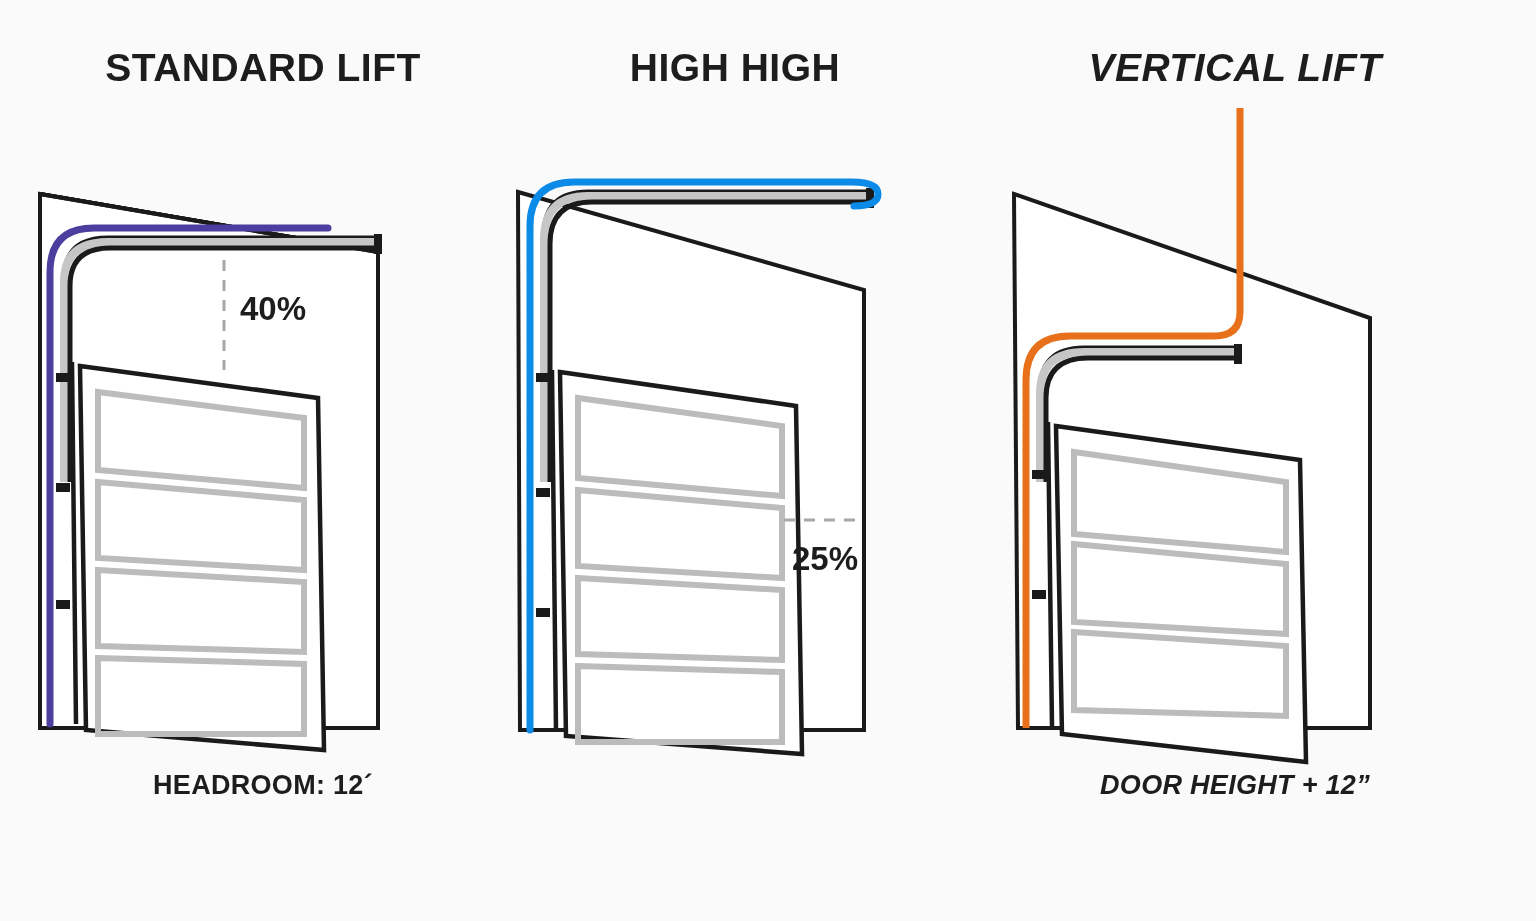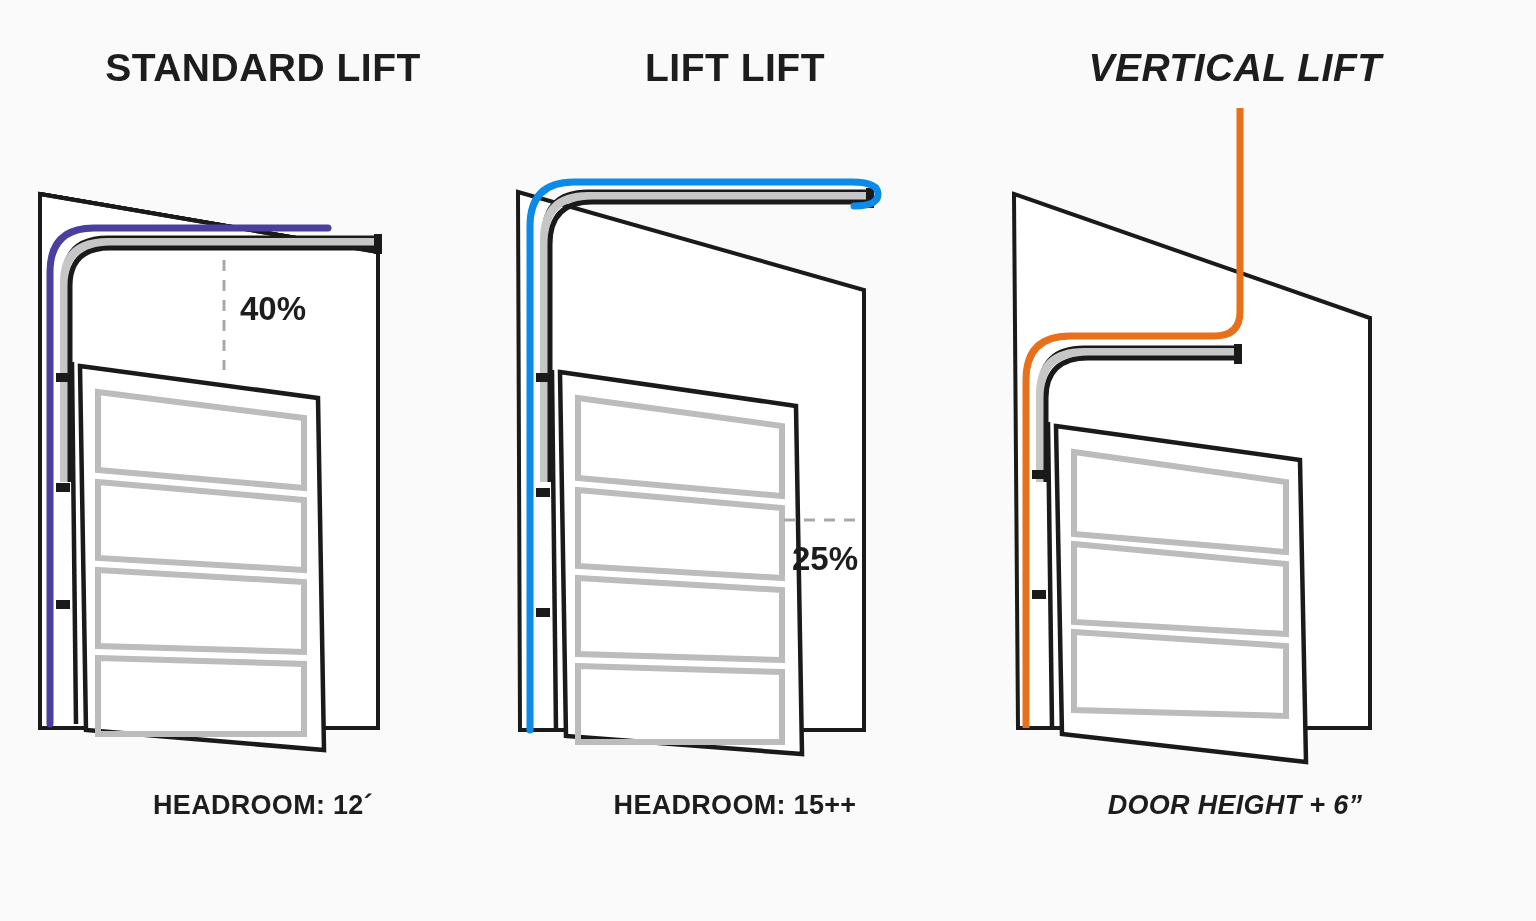--- a/index.html
+++ b/index.html
@@ -47,21 +47,21 @@
     top: 766px;
     left: 0;
     width: 470px;
     text-align: center;
     font-size: 27px;
     font-weight: 700;
     letter-spacing: 0.3px;
     color: #1d1d1d;
     line-height: 1.45;
   }
-  .panel-caption .cap-line { display: block; margin-top: 20px; }
+  .panel-caption .cap-line { display: block; }
   .panel-art {
     position: absolute;
     top: 130px;
     left: 0;
     width: 470px;
     height: 620px;
   }
   svg { display: block; overflow: visible; }
 
   
@@ -118,21 +118,21 @@
         <text class="pct-text" x="212" y="190">40%</text>
       </svg>
     </div>
 
     <div class="panel-caption">
       <span class="cap-line">HEADROOM: 12´</span>
     </div>
   </div>
 
   <div class="panel" id="panel-high">
-    <div class="panel-title">LIFT LIFT</div>
+    <div class="panel-title">HIGH HIGH</div>
 
     <div class="panel-art">
       <svg width="470" height="620" viewBox="0 0 470 620" xmlns="http://www.w3.org/2000/svg">
         <polygon class="wall" points="18,62 364,160 364,600 20,600"></polygon>
 
         <path class="track-dark" d="M 44,352 L 44,106 Q 44,62 88,62 L 372,62"></path>
         <path class="track-grey" d="M 44,352 L 44,110 Q 44,66 88,66 L 370,66"></path>
         <path class="track-dark" d="M 50,352 L 50,114 Q 50,72 92,72 L 370,72"></path>
         <rect class="bracket" x="366" y="58" width="8" height="20"></rect>
 
@@ -148,23 +148,20 @@
 
         <rect class="bracket" x="36" y="243" width="14" height="9"></rect>
         <rect class="bracket" x="36" y="358" width="14" height="9"></rect>
         <rect class="bracket" x="36" y="478" width="14" height="9"></rect>
 
         <line class="dash" x1="284" y1="390" x2="364" y2="390"></line>
         <text class="pct-text" x="292" y="440">25%</text>
       </svg>
     </div>
 
-    <div class="panel-caption">
-      <span class="cap-line">HEADROOM: 15++</span>
-    </div>
   </div>
 
   <div class="panel" id="panel-vertical">
     <div class="panel-title">VERTICAL LIFT</div>
 
     <div class="panel-art">
       <svg width="470" height="620" viewBox="0 0 470 620" xmlns="http://www.w3.org/2000/svg">
         <polygon class="wall" points="14,64 370,188 370,598 18,598"></polygon>
 
         <path class="track-dark" d="M 40,352 L 40,262 Q 40,218 84,218 L 240,218"></path>
@@ -180,17 +177,17 @@
         <polygon class="door-panel" points="74,322 286,352 286,422 74,404"></polygon>
         <polygon class="door-panel" points="74,414 286,434 286,504 74,492"></polygon>
         <polygon class="door-panel" points="74,502 286,516 286,586 74,580"></polygon>
 
         <rect class="bracket" x="32" y="340" width="14" height="9"></rect>
         <rect class="bracket" x="32" y="460" width="14" height="9"></rect>
       </svg>
     </div>
 
     <div class="panel-caption">
-      <span class="cap-line">DOOR HEIGHT + 6”</span>
+      <span class="cap-line">DOOR HEIGHT + 12”</span>
     </div>
   </div>
 
 </div>
 
 </body></html>

